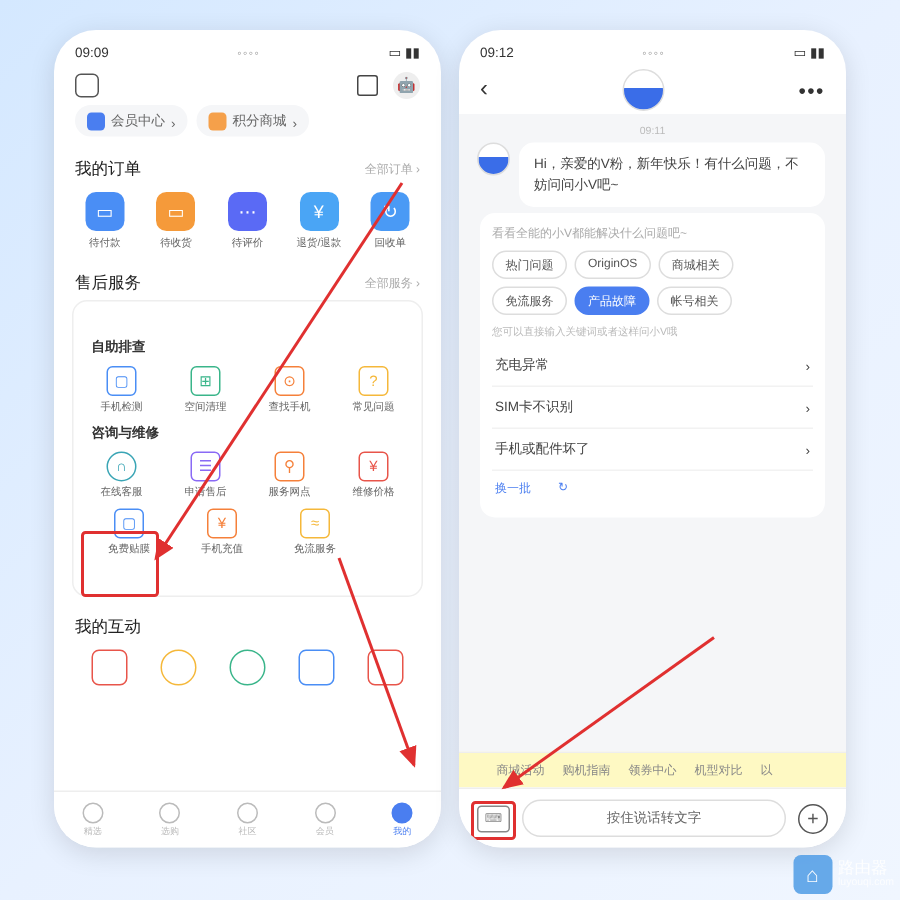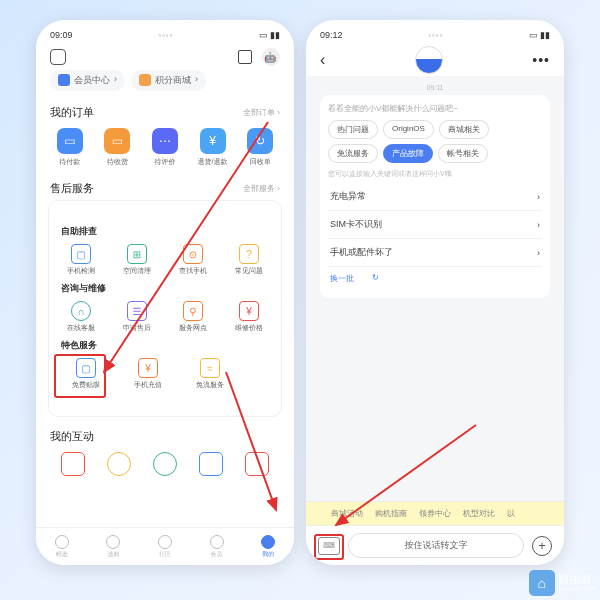--- a/index.html
+++ b/index.html
@@ -13,21 +13,21 @@
 .topbar .gear{width:16px;height:16px;border:1.5px solid #555;border-radius:4px;position:relative}
 .topbar .right{display:flex;gap:10px;align-items:center}
 .cart{width:14px;height:14px;border:1.5px solid #444;border-radius:2px;position:relative}
 .bot{width:18px;height:18px;border-radius:50%;background:#eee;display:flex;align-items:center;justify-content:center;font-size:10px}
 .login-row{display:flex;justify-content:space-between;align-items:center;padding:2px 14px 6px}
 .login-title{font-size:14px;font-weight:700;color:#222}
 .login-sub{font-size:8px;color:#999;margin-top:2px}
 .avatar{width:36px;height:36px;border-radius:50%;background:linear-gradient(#fff 45%,#3a6de8 45%);border:1px solid #ddd;position:relative}
 .avatar::after{content:"";position:absolute;width:7px;height:7px;background:#333;border-radius:50%;top:8px;left:8px;box-shadow:12px 0 0 #333}
 .pill-row{display:flex;gap:6px;padding:0 14px 8px}
-.pill{background:#f5f6f8;border-radius:12px;padding:4px 8px;display:flex;align-items:flex-start;gap:4px;font-size:9px;color:#666}
+.pill{background:#f5f6f8;border-radius:12px;padding:4px 8px;display:flex;align-items:flex-end;gap:4px;font-size:9px;color:#666}
 .pill .pi{width:12px;height:12px;border-radius:3px}
 .pi-blue{background:#4a7ef0}
 .pi-orange{background:#f5a04a}
 .sec-head{display:flex;justify-content:space-between;align-items:center;padding:6px 14px 4px}
 .sec-title{font-size:11px;font-weight:400;color:#222}
 .sec-more{font-size:8px;color:#aaa}
 .order-grid{display:flex;justify-content:space-around;padding:4px 10px 8px}
 .order-item{display:flex;flex-direction:column;align-items:center;gap:3px;width:42px}
 .order-icon{width:26px;height:26px;border-radius:7px;display:flex;align-items:center;justify-content:center;font-size:12px;color:#fff}
 .oi1{background:#4a8ef5}.oi2{background:#f59a3a}.oi3{background:#5a6af5}.oi4{background:#4aa5f5}.oi5{background:#4a9af5}
@@ -159,21 +159,20 @@
           </div>
         <div class="svc-item">
             <div class="svc-icon" style="border-color:#f5803a;color:#f5803a">⚲</div>
             <span class="svc-label">服务网点</span>
           </div>
         <div class="svc-item">
             <div class="svc-icon" style="border-color:#e8554a;color:#e8554a">¥</div>
             <span class="svc-label">维修价格</span>
           </div>
       </div>
-      <div class="sub-title">特色服务</div>
       <div class="svc-grid" style="justify-content:flex-start;gap:12px;padding-left:8px">
         <div class="svc-item">
             <div class="svc-icon" style="border-color:#4a8ef5;color:#4a8ef5">▢</div>
             <span class="svc-label">免费贴膜</span>
           </div>
         <div class="svc-item">
             <div class="svc-icon" style="border-color:#f5803a;color:#f5803a">¥</div>
             <span class="svc-label">手机充值</span>
           </div>
         <div class="svc-item">
@@ -234,20 +233,24 @@
       <span class="sb-icons">◦◦◦◦</span>
       <span class="sb-right">▭ ▮▮</span>
     </div>
     <div class="chat-head">
       <span class="back">‹</span>
       <div class="chat-avatar"></div>
       <span class="dots">•••</span>
     </div>
     <div class="chat-body">
       <div class="time-tag">09:11</div>
+      <div class="bubble">
+        <div class="bubble-av"></div>
+        <span>Hi，亲爱的V粉，新年快乐！有什么问题，不妨问问小V吧~</span>
+      </div>
       <div class="chip-card">
         <div class="chip-title">看看全能的小V都能解决什么问题吧~</div>
         <div class="chips">
           <div class="chip">热门问题</div>
           <div class="chip">OriginOS</div>
           <div class="chip">商城相关</div>
           <div class="chip">免流服务</div>
           <div class="chip active">产品故障</div>
           <div class="chip">帐号相关</div>
         </div>

